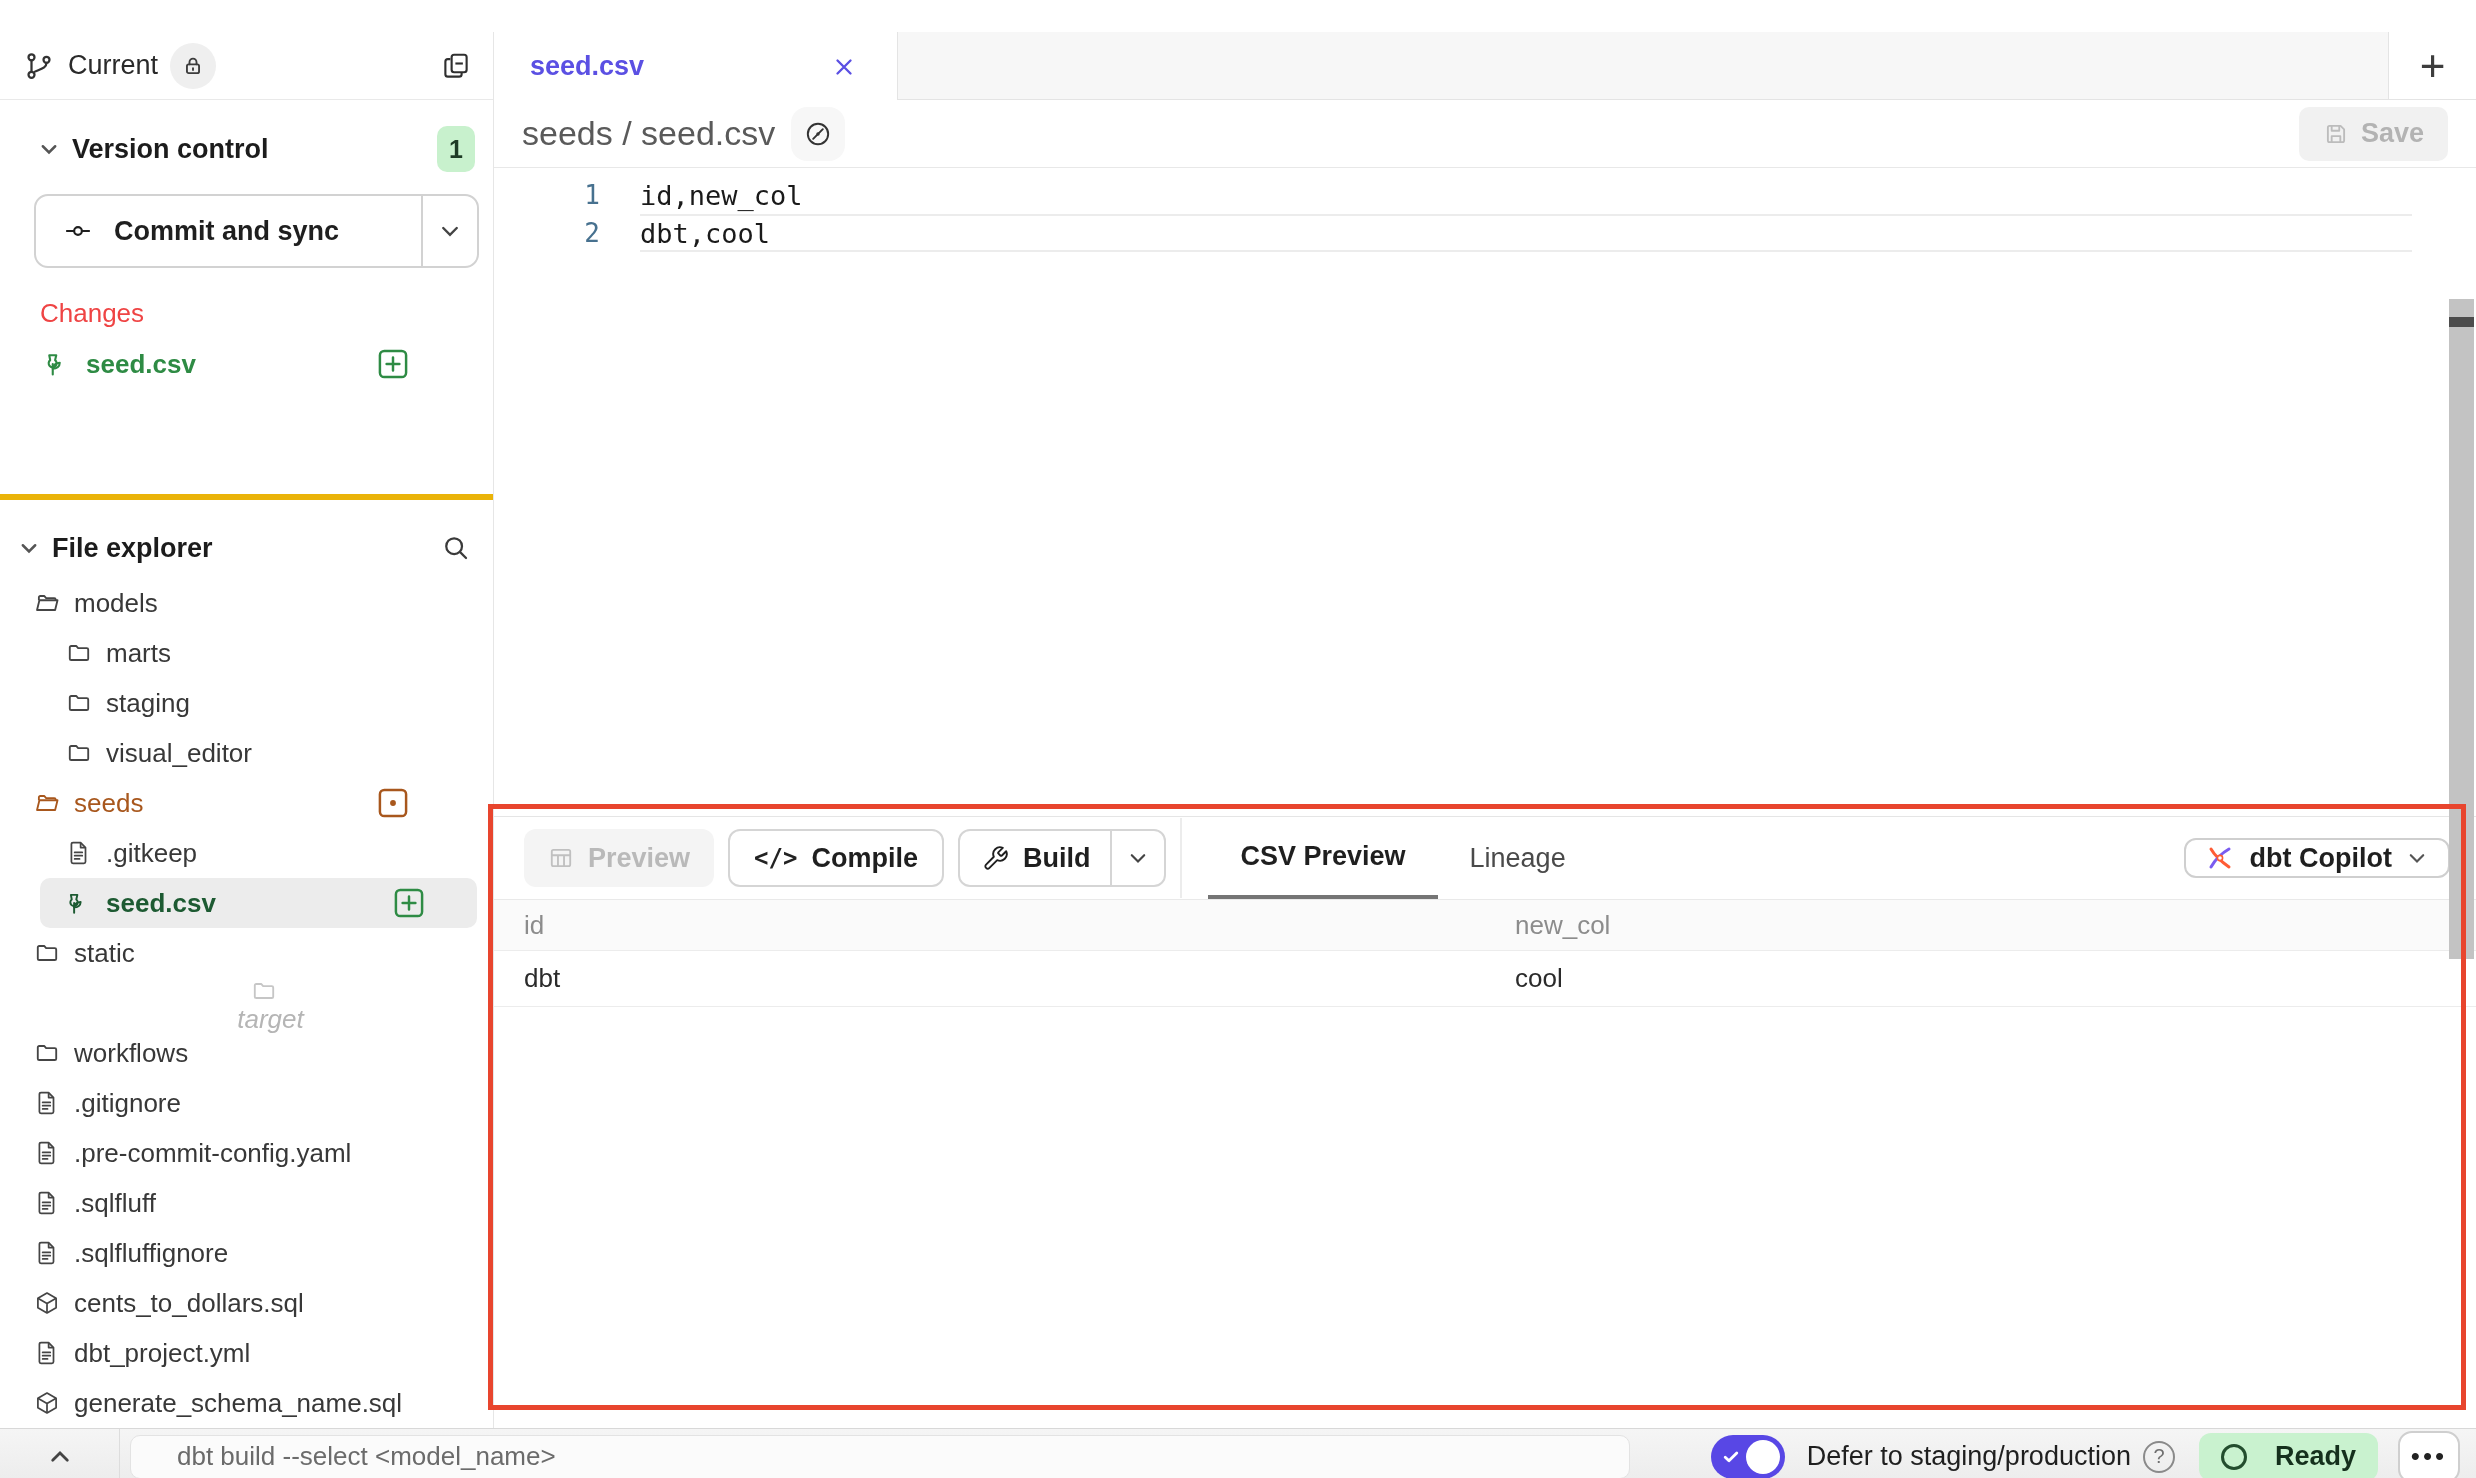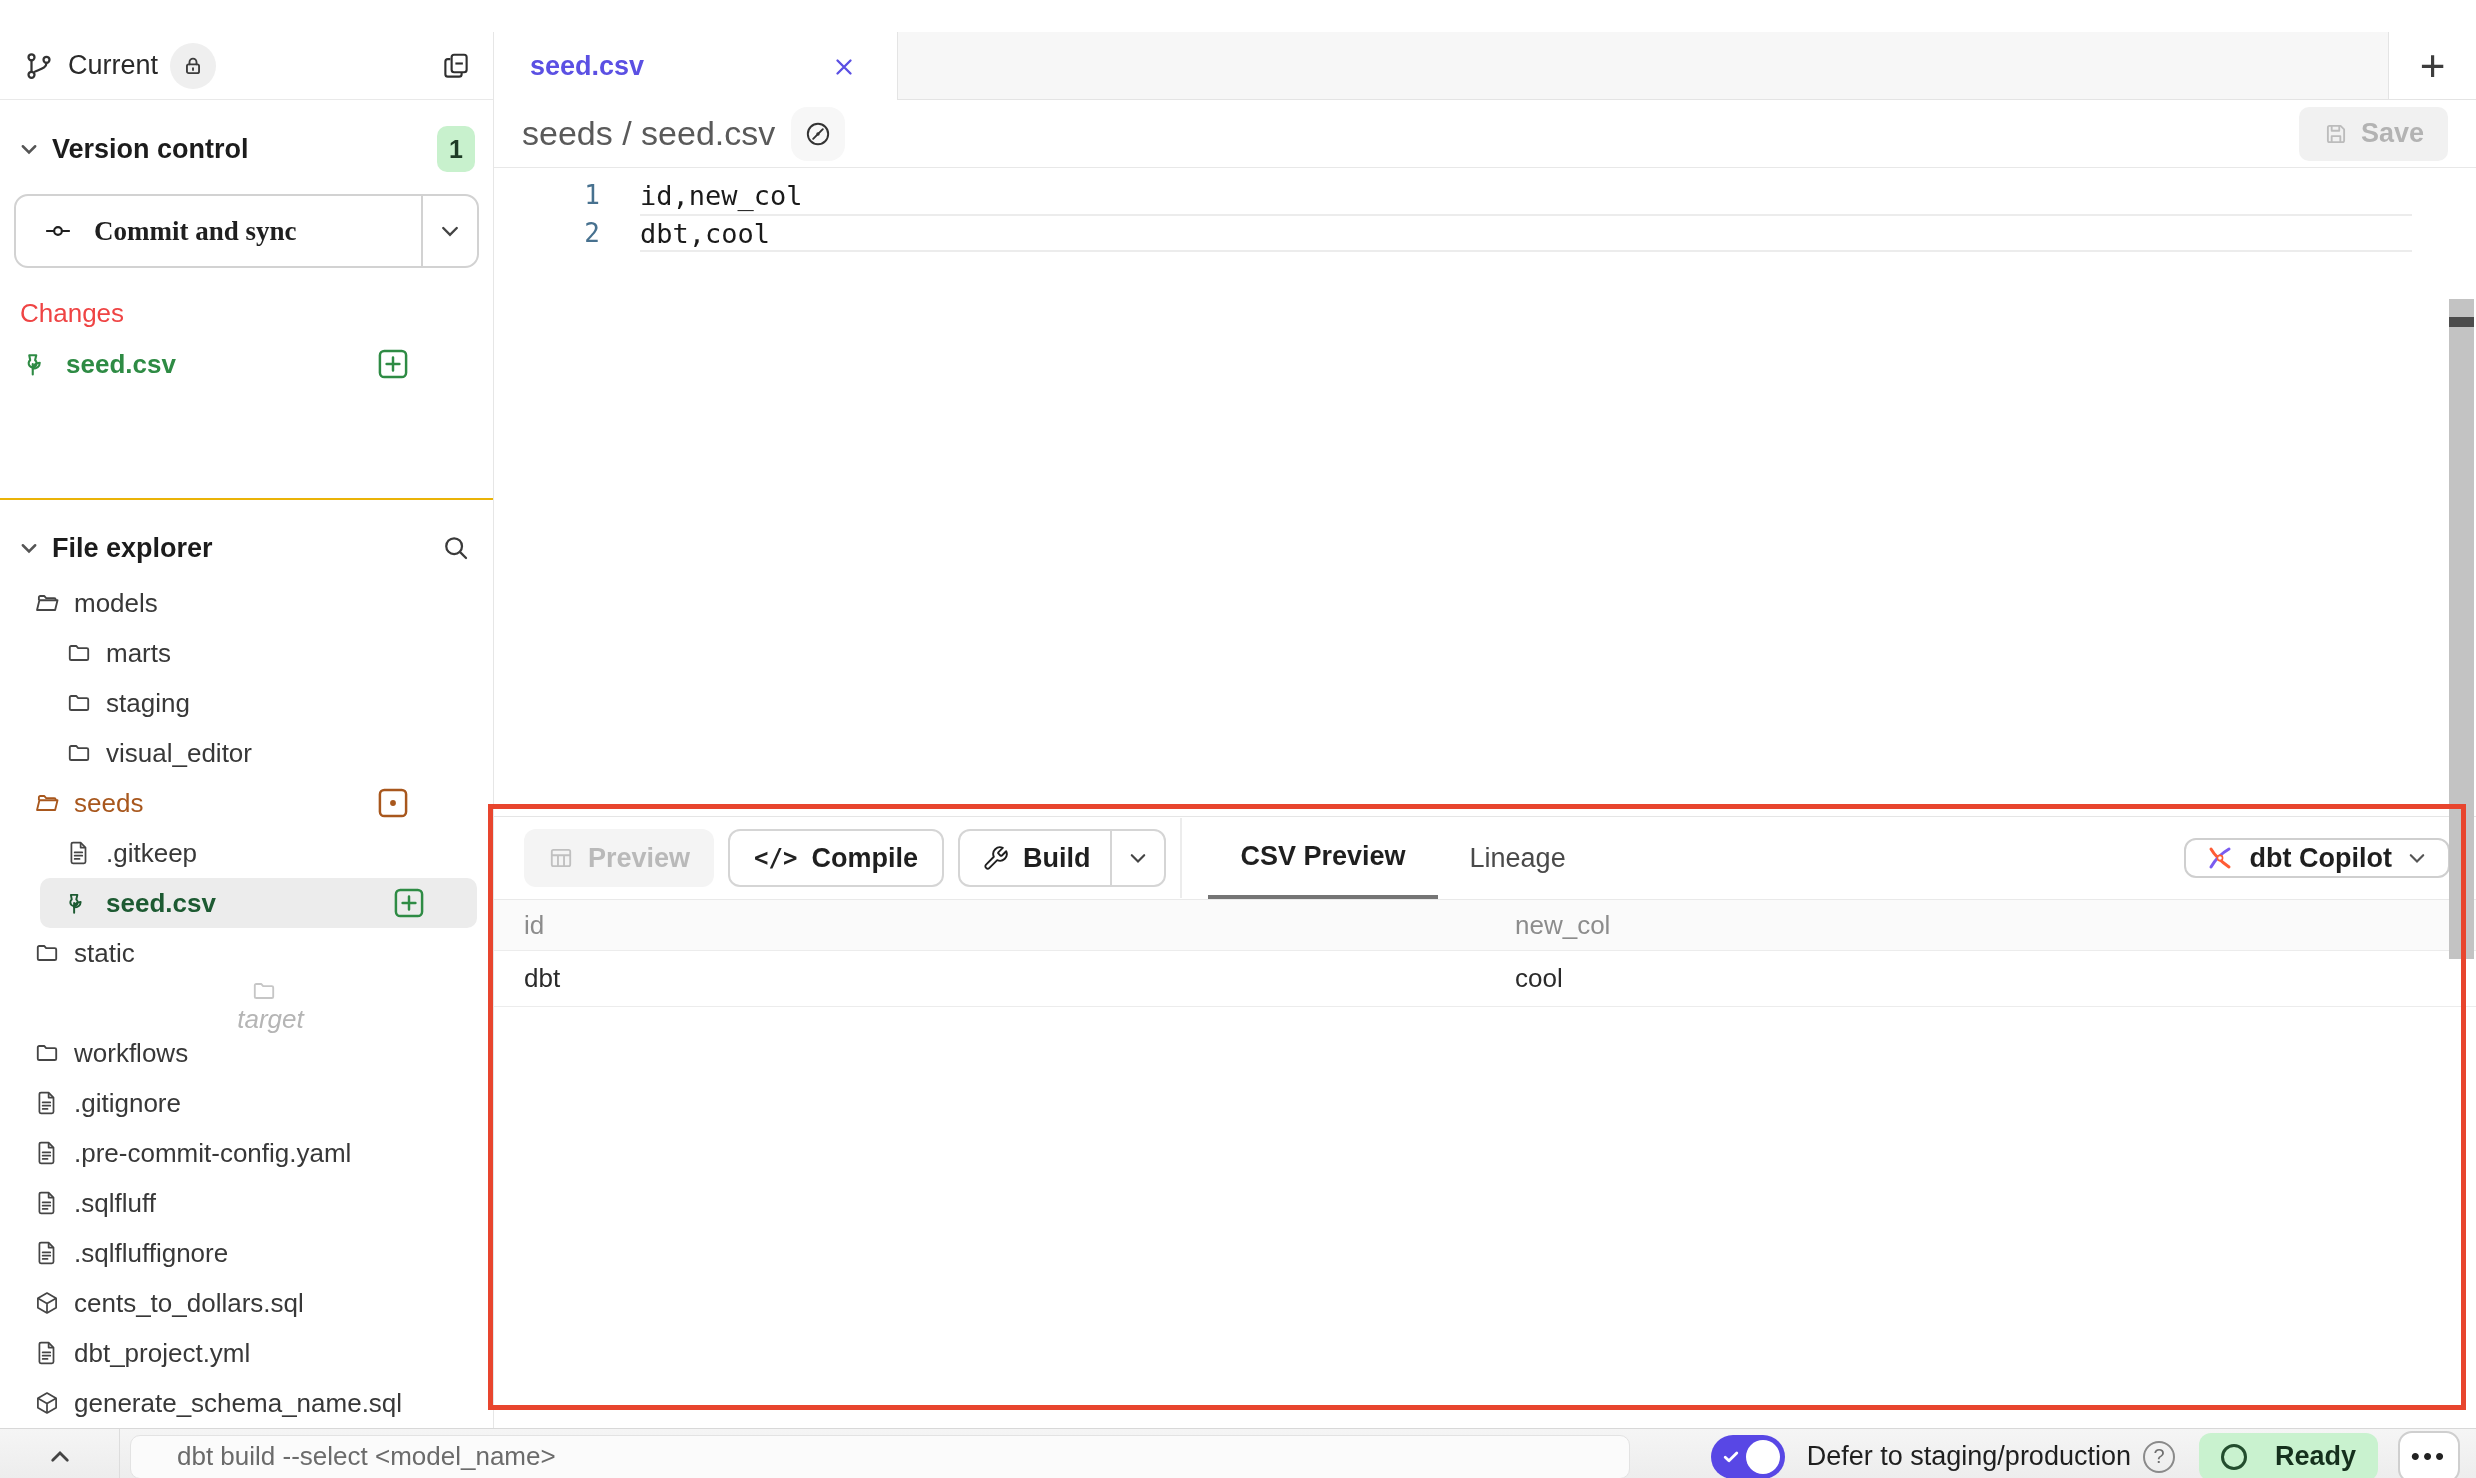--- a/index.html
+++ b/index.html
@@ -9,25 +9,25 @@
   .content-row { display:flex; height:1422px;margin-top:32px; }
   svg { display:block; }
 
   
   .sidebar { width:494px; height:100%; background:#fff; border-right:1px solid #e6e6e6; display:flex; flex-direction:column; flex:none; }
   .sb-header { height:68px; display:flex; align-items:center; padding:0 22px 0 24px; border-bottom:1px solid #e9e9e9; flex:none; }
   .sb-header .branch-label { font-size:27px; color:#2a2a2a; margin-left:14px; }
   .lock-badge { width:46px; height:46px; border-radius:50%; background:#efefef; display:flex; align-items:center; justify-content:center; margin-left:12px; }
   .sb-header .spacer { flex:1; }
 
-  .vc-section { height:400px; border-bottom:2px solid #eab308; flex:none; }
+  .vc-section { height:400px; border-bottom:6px solid #eab308; flex:none;padding-left:20px; }
   .sec-header { display:flex; align-items:center; padding:26px 18px 0 18px; }
   .sec-title { font-size:27px; font-weight:700; color:#1c1c1c; margin-left:12px; }
   .vc-badge { margin-left:auto; background:#c8f1cd; color:#1e3b26; min-width:38px; height:46px; border-radius:10px; font-size:25px; font-weight:600; display:flex; align-items:center; justify-content:center; padding:0 10px; }
-  .commit-btn { margin:22px 14px 0 14px; height:74px; border:2px solid #d2d2d2; border-radius:14px; background:#fff; display:flex; align-items:stretch; overflow:hidden;font-family:Liberation Serif, serif; }
+  .commit-btn { margin:22px 14px 0 14px; height:74px; border:2px solid #d2d2d2; border-radius:14px; background:#fff; display:flex; align-items:stretch; overflow:hidden; }
   .commit-main { flex:1; display:flex; align-items:center; padding-left:28px; gap:22px; font-size:27px; font-weight:600; color:#1f1f1f; cursor:pointer; }
   .commit-sep { width:2px; background:#d2d2d2; }
   .commit-caret { width:54px; display:flex; align-items:center; justify-content:center; cursor:pointer; }
   .changes-title { margin:30px 0 0 20px; font-size:26px; font-weight:400; color:#ef4444; }
   .change-row { height:54px; margin-top:8px; display:flex; align-items:center; padding-left:24px; }
   .change-name { font-size:26px; font-weight:600; color:#2e8b44; margin-left:14px; }
   .row-action { margin-left:auto; margin-right:84px; }
 
   .fe-section { flex:1; display:flex; flex-direction:column; overflow:hidden; }
   .fe-header { height:78px; display:flex; align-items:center; padding:18px 22px 0 18px; flex:none; }

